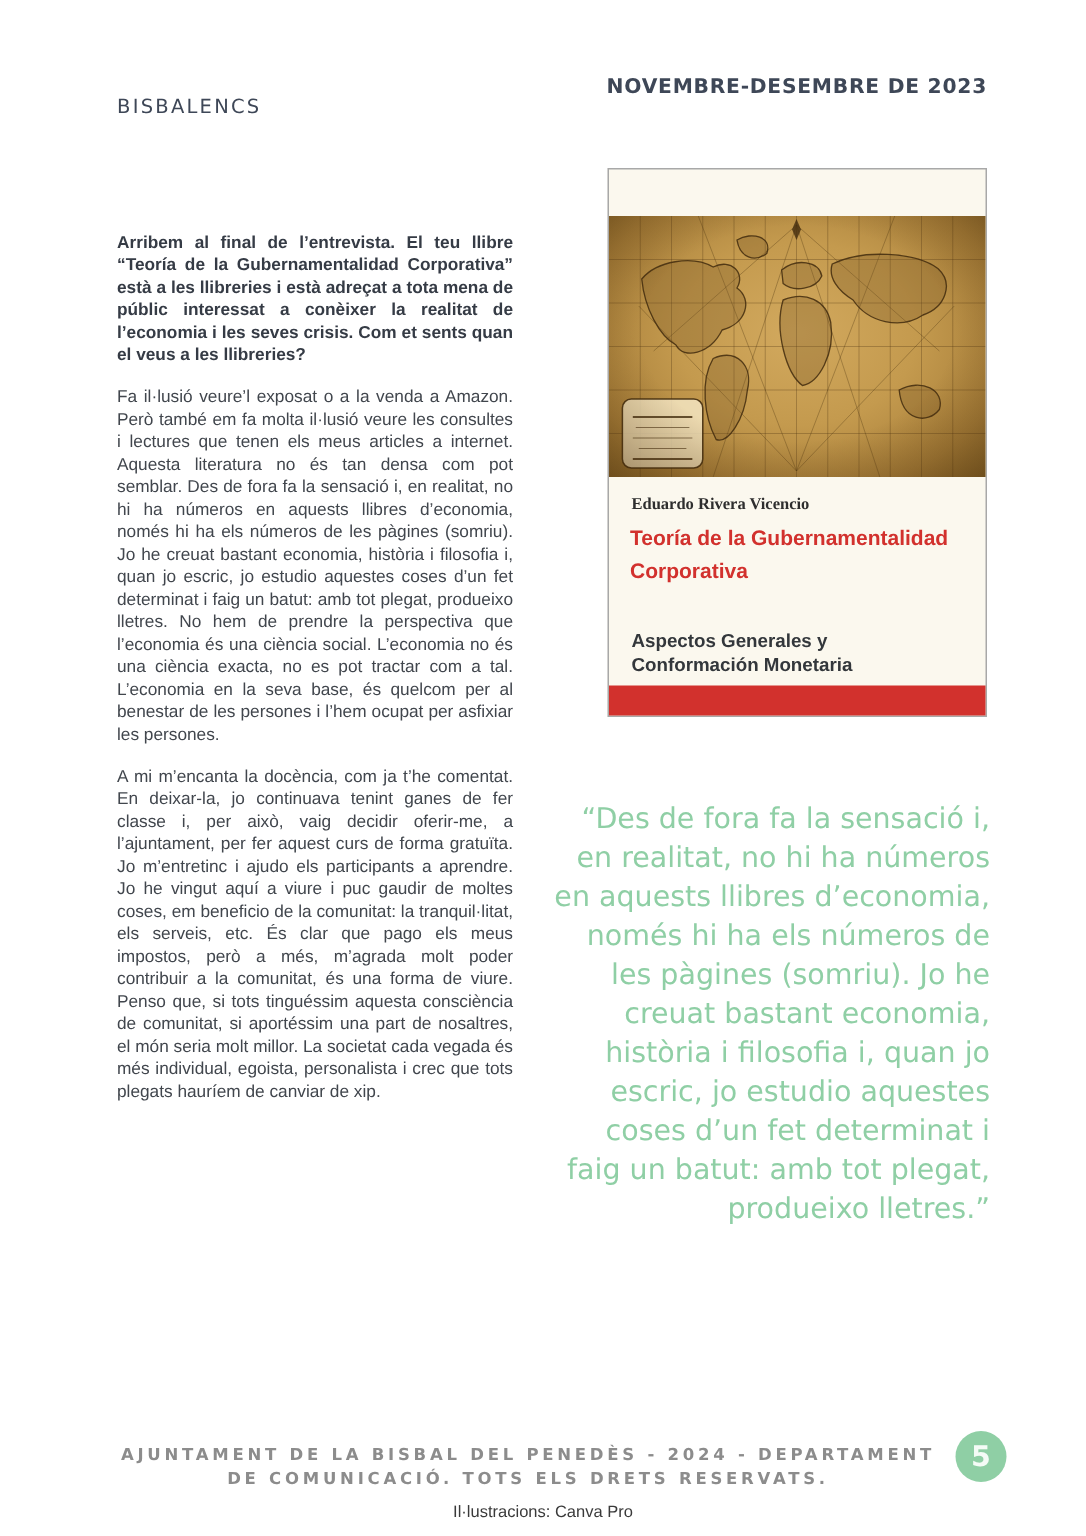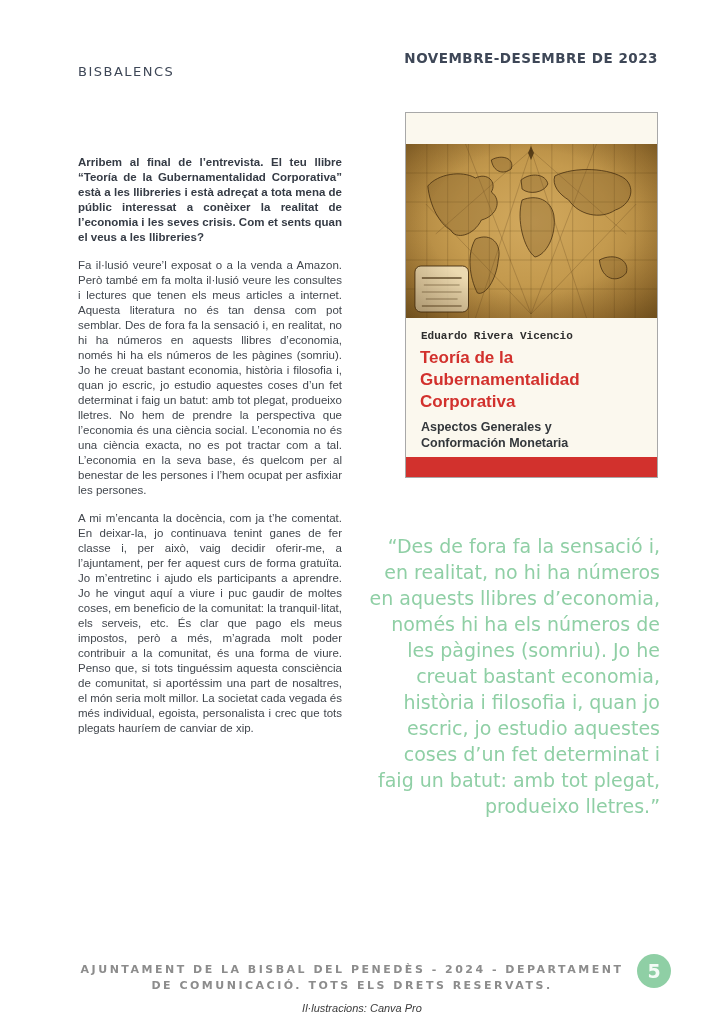--- a/index.html
+++ b/index.html
@@ -45,26 +45,26 @@
     background:#fbf8ee;border:1px solid #a8a8a8;box-sizing:border-box;
   }
   .book-map{
     position:absolute;left:0;top:31px;width:100%;height:174px;
     background:radial-gradient(ellipse at 50% 45%, #d2a95e 0%, #c49a4e 45%, #a87f3a 80%, #8d6a2c 100%);
   }
   .book-map svg{position:absolute;left:0;top:0;width:100%;height:100%;}
   .book-author{
     position:absolute;left:15px;top:217px;
     font-size:11px;font-weight:bold;color:#2e2e2e;
-    font-family:Liberation Mono, monospace;
+    font-family:Liberation Serif, serif;
   }
   .book-title{
     position:absolute;left:14px;top:234px;width:220px;
     font-family:"Liberation Sans",sans-serif;
-    font-size:17px;line-height:22px;font-weight:bold;
+    font-size:14px;line-height:22px;font-weight:bold;
     color:var(--red);
   }
   .book-subtitle{
     position:absolute;left:15px;top:306px;width:210px;
     font-size:12.5px;line-height:16px;font-weight:bold;color:#33373b;
   }
   .book-band{
     position:absolute;left:0;bottom:0;width:100%;height:20px;
     background:var(--red);
   }
@@ -85,21 +85,21 @@
   }
   .page-badge{
     position:absolute;left:637px;top:954px;width:34px;height:34px;
     border-radius:50%;background:var(--green);
     display:flex;align-items:center;justify-content:center;
     font-family:"DejaVu Sans",sans-serif;
     font-size:19px;font-weight:bold;color:#f4fbf6;
   }
   .credit-line{
     position:absolute;left:0;top:1002px;width:724px;
-    font-size:11px;text-align:center;color:#3a3a3a;font-style:italic;
+    font-size:11px;text-align:center;color:#3a3a3a;
   }
 </style>
 </head>
 <body>
 
 <div class="masthead">BISBALENCS</div>
 <div class="issue-date">NOVEMBRE-DESEMBRE DE 2023</div>
 
 <div class="article-col">
   <p class="question">Arribem al final de l’entrevista. El teu llibre “Teoría de la Gubernamentalidad Corporativa” està a les llibreries i està adreçat a tota mena de públic interessat a conèixer la realitat de l’economia i les seves crisis. Com et sents quan el veus a les llibreries?</p>

